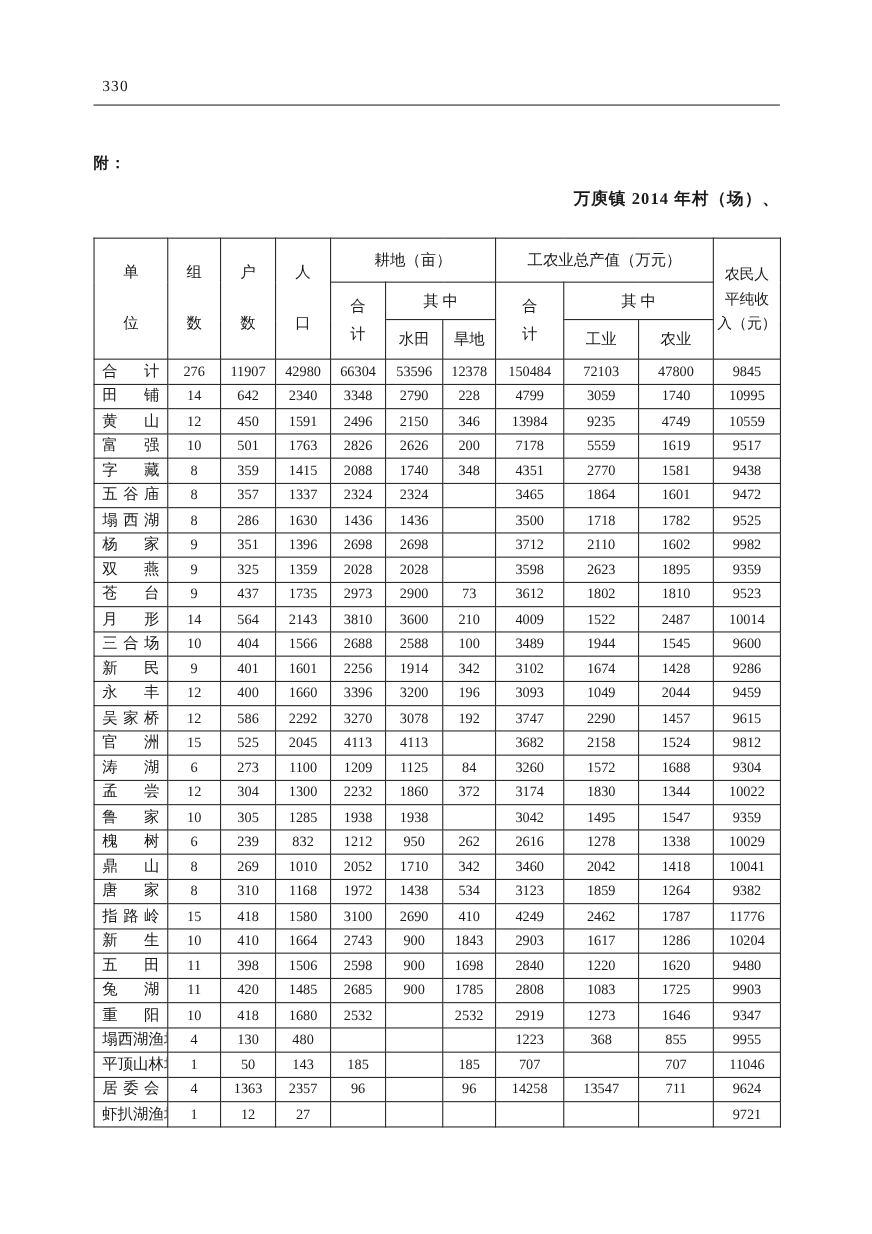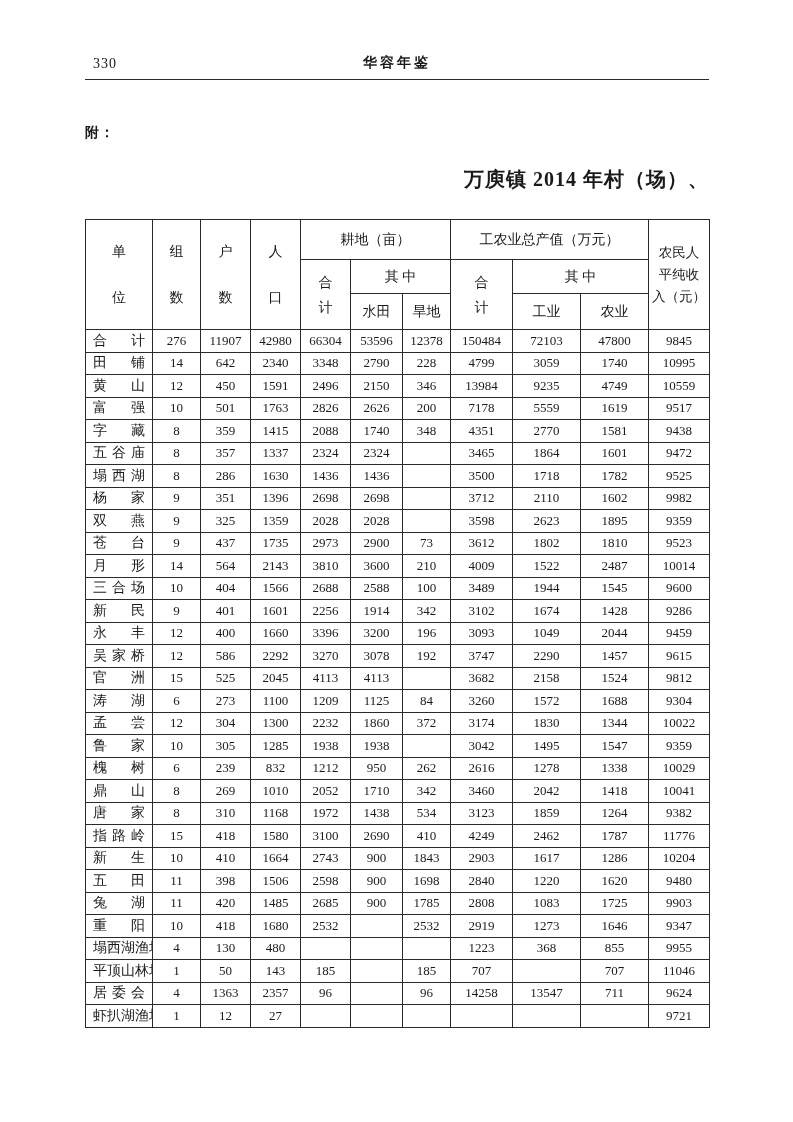--- a/index.html
+++ b/index.html
@@ -5,35 +5,35 @@
   * { margin:0; padding:0; box-sizing:border-box; }
   html,body { background:#e8e8e8; }
   body { font-family:"Liberation Serif","DejaVu Serif",serif; color:#1a1a1a; }
   .page {
     width:793px; height:1122px; background:#ffffff;
     position:relative; margin:0 auto; overflow:hidden;
   }
   .content { position:absolute; left:85px; top:0; width:624px; }
 
   .running-head {
-    position:relative; padding-top:54px; padding-bottom:7px;
+    position:relative; padding-top:88px; padding-bottom:7px;
     border-bottom:1.5px solid #2a2a2a;
   }
   .page-number {
     position:absolute; left:8px; bottom:7px;
     font-size:14px; letter-spacing:1px;
   }
   .book-title {
     display:block; text-align:center; font-size:14px;
     letter-spacing:3px; font-weight:bold;
   }
 
   .attachment { margin-top:44px; font-size:14px; font-weight:bold; letter-spacing:1px; }
   .table-title {
-    margin-top:24px; text-align:right; font-size:20px;
+    margin-top:13px; text-align:right; font-size:15px;
     font-weight:bold; letter-spacing:1px;
   }
 
   table.stats {
     margin-top:26px; width:624px; border-collapse:collapse; table-layout:fixed;
   }
   table.stats th, table.stats td { border:1px solid #2a2a2a; }
   table.stats { border:1px solid #2a2a2a; border-top:1.5px solid #2a2a2a; }
 
   thead th {
@@ -61,21 +61,20 @@
   }
 </style>
 </head>
 <body>
 
 <div class="page">
   <div class="content">
 
     <div class="running-head">
       <span class="page-number">330</span>
-      <span class="book-title">华容年鉴</span>
     </div>
 
     <div class="attachment">附：</div>
 
     <div class="table-title">万庾镇 2014 年村（场）、</div>
 
     <table class="stats">
       <colgroup>
         <col style="width:67px">
         <col style="width:48px">

